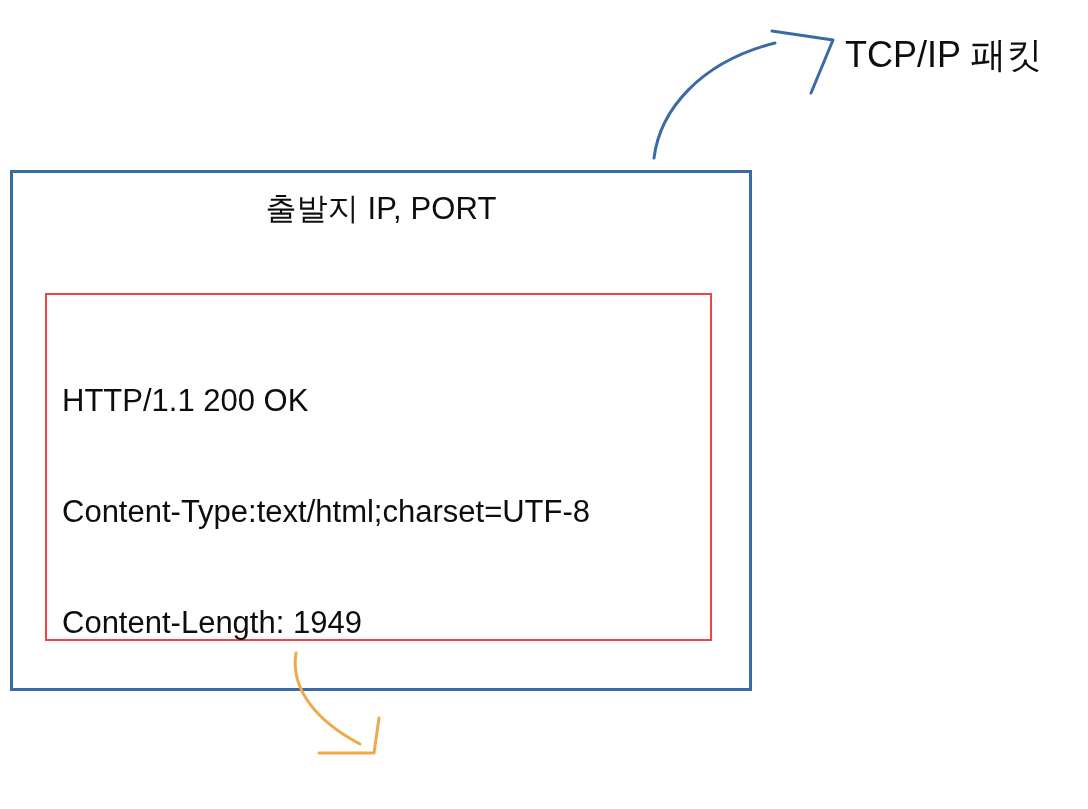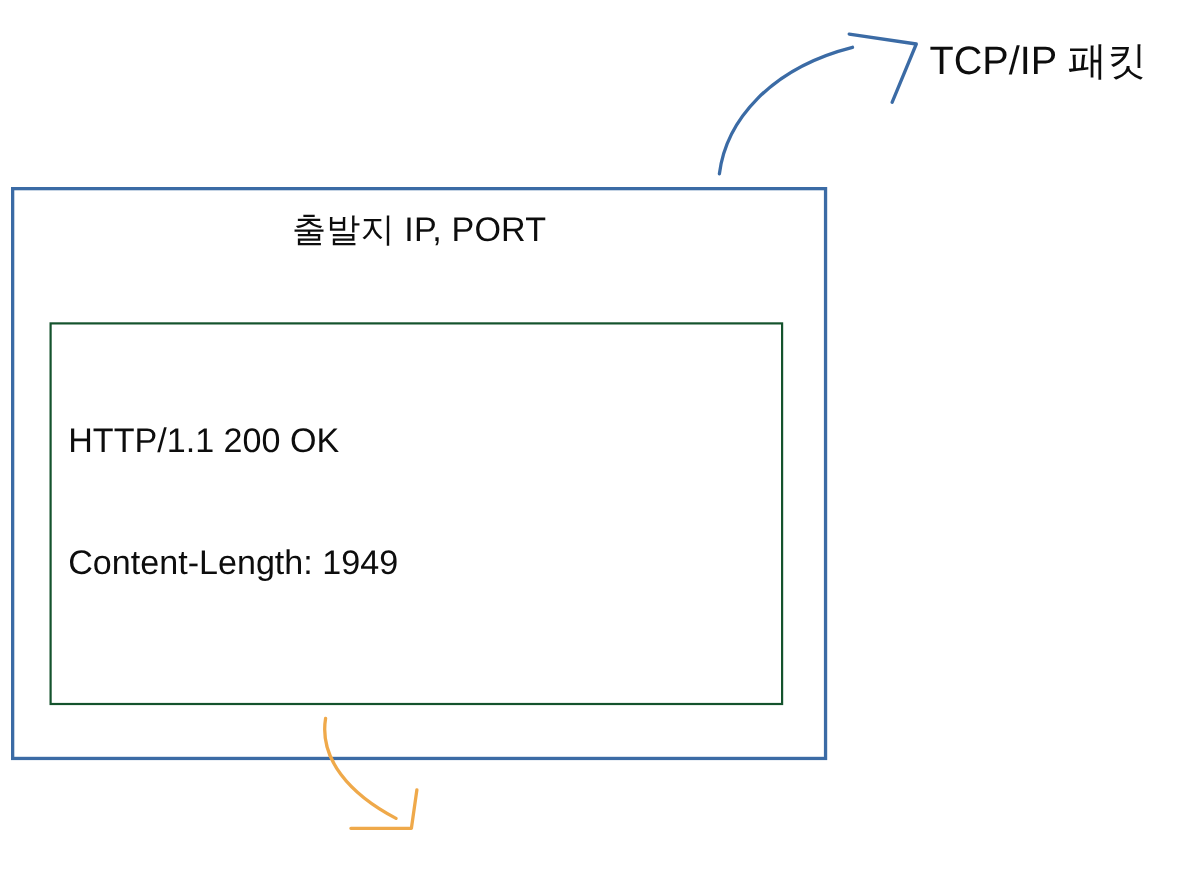--- a/index.html
+++ b/index.html
@@ -54,21 +54,21 @@
   }
 
   
   .http-box {
     position: absolute;
     left: 32px;
     top: 120px;
     width: 667px;
     height: 348px;
     box-sizing: border-box;
-    border: 2px solid #14532d;
+    border: 2px solid #ef4444;
     background: #ffffff;
   }
 
   .http-lines {
     position: absolute;
     left: 15px;
     top: 13px;
     right: 6px;
     font-size: 31px;
     line-height: 37px;
@@ -123,20 +123,21 @@
 
   <div class="packet-box">
 
     <div class="packet-header">
       <span class="hline">출발지 IP, PORT</span>
     </div>
 
     <div class="http-box">
       <div class="http-lines">
         <span class="cline">HTTP/1.1 200 OK</span>
+        <span class="cline">Content-Type:text/html;charset=UTF-8</span>
         <span class="cline">Content-Length: 1949</span>
         <span class="cline blank"></span>
         
         
         
       </div>
     </div>
 
   </div>
 

